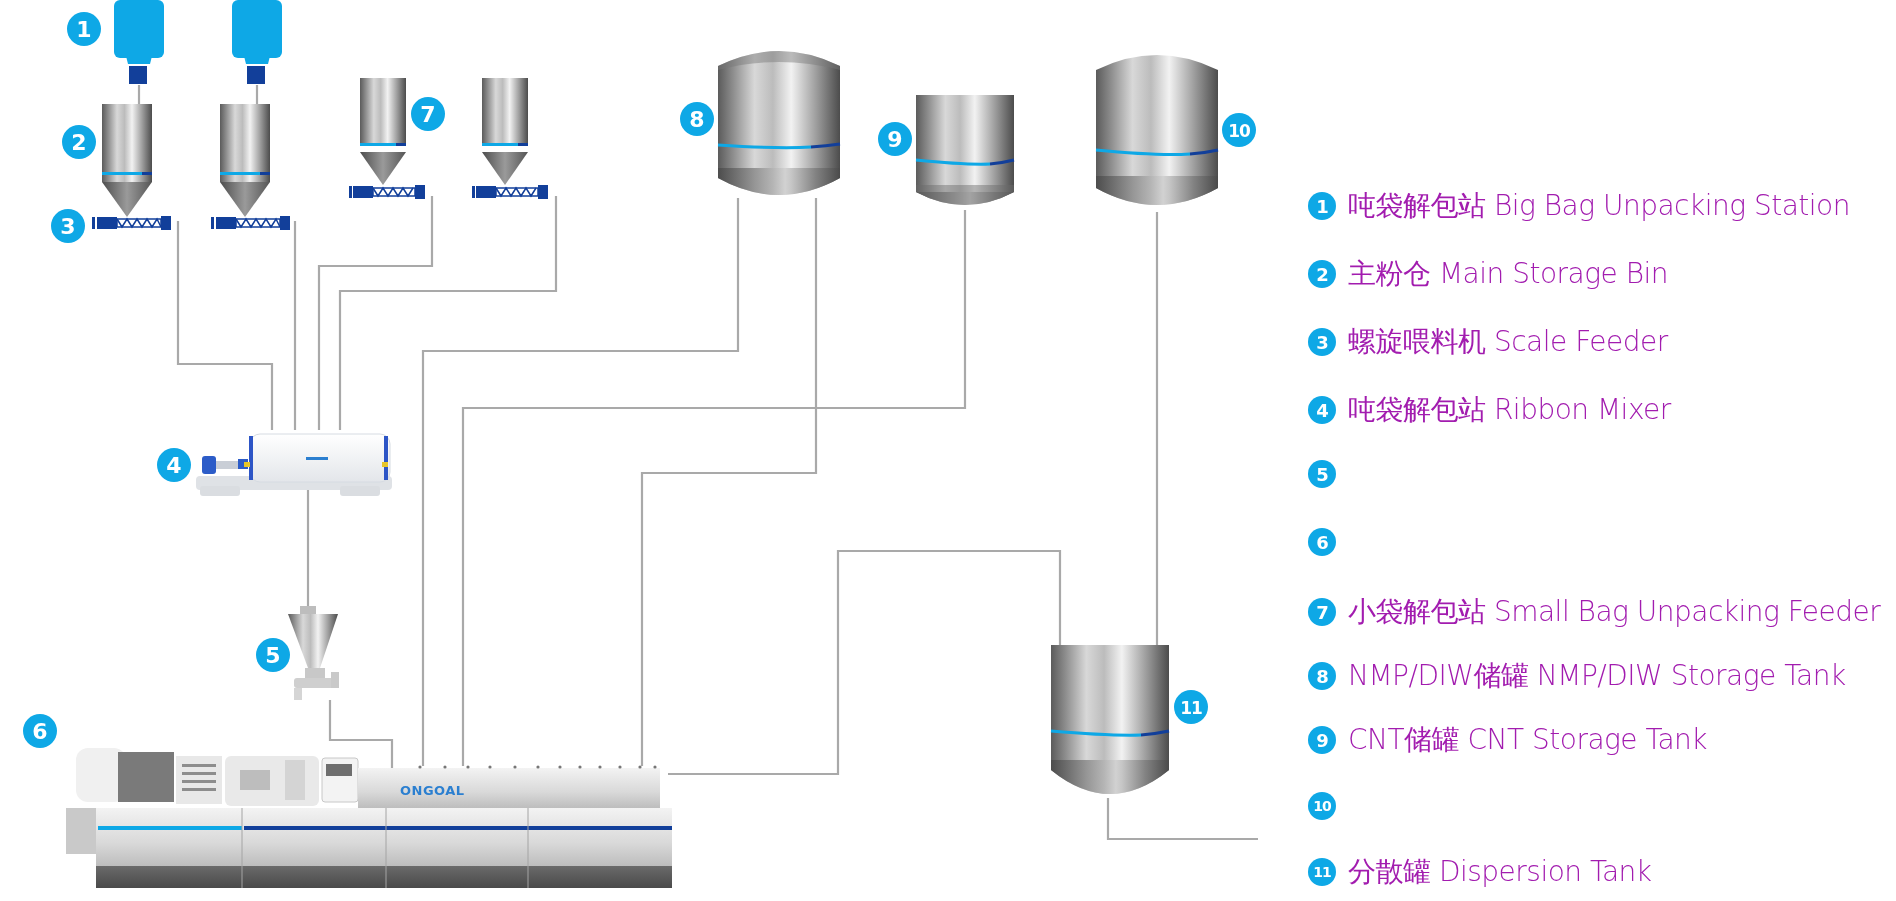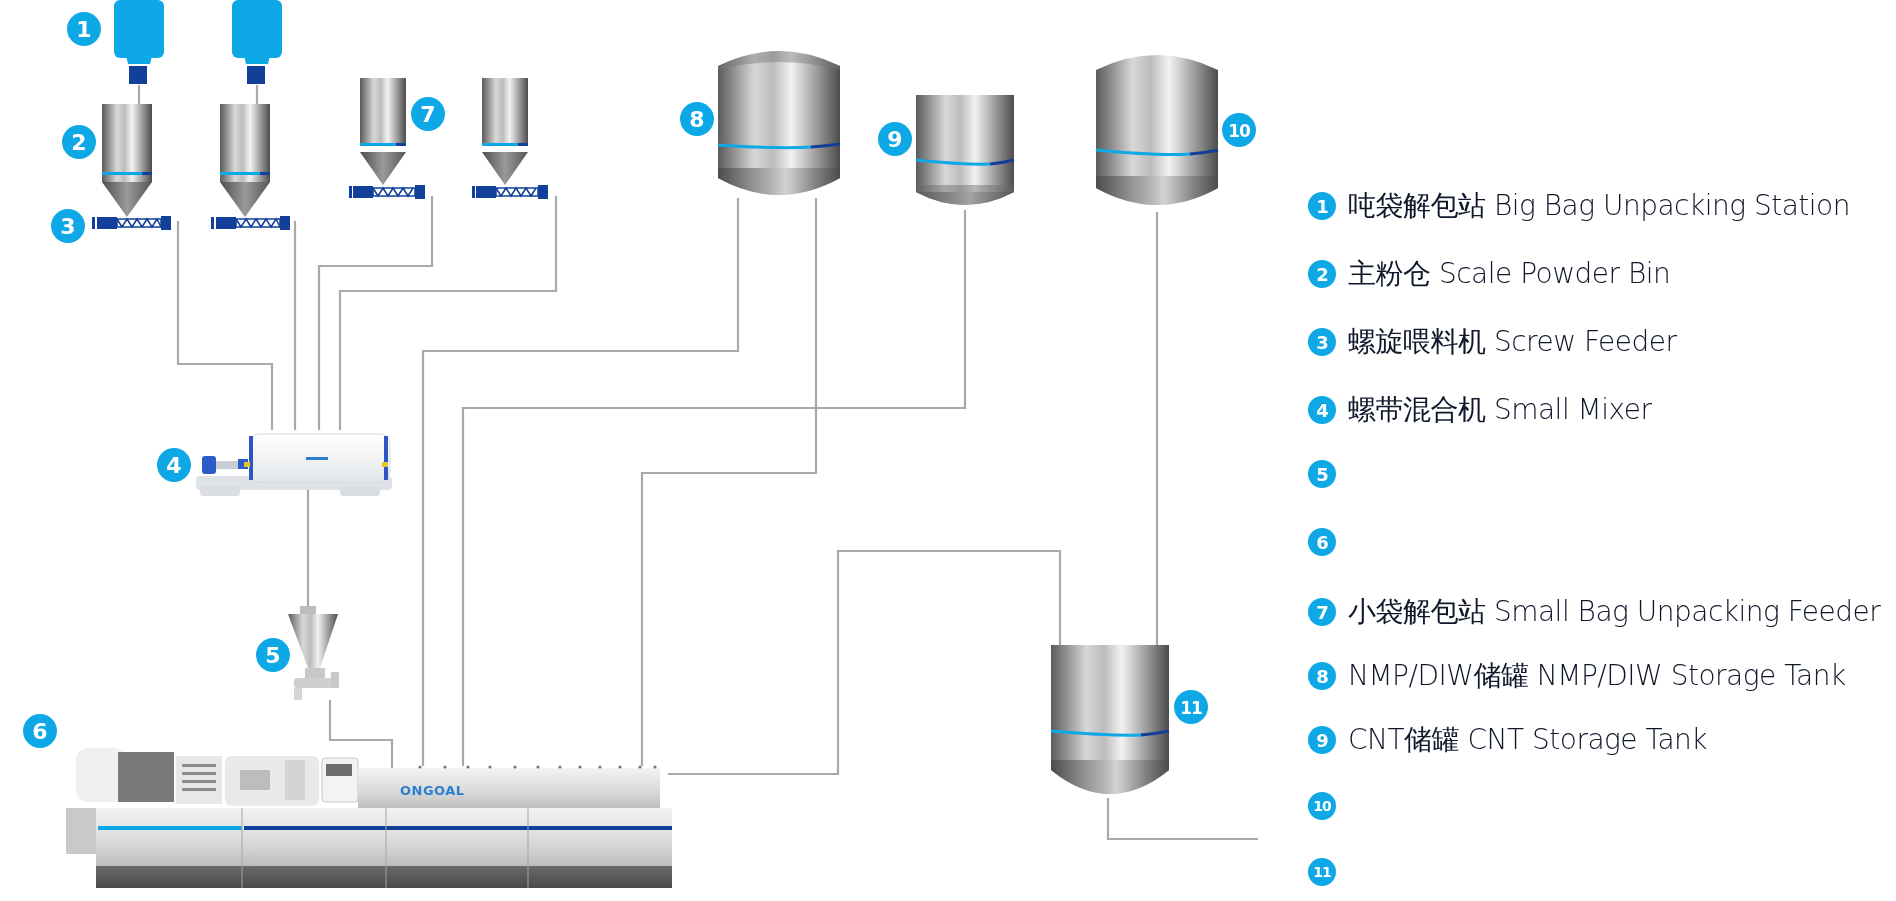--- a/index.html
+++ b/index.html
@@ -6,21 +6,21 @@
   body { width: 1896px; height: 901px; position: relative; overflow: hidden;
          font-family: "DejaVu Sans", "Liberation Sans", sans-serif; }
   #diagram { position: absolute; left: 0; top: 0; width: 1896px; height: 901px; }
   .badge-text { font-family: "DejaVu Sans", sans-serif; font-weight: bold; fill: #ffffff; }
   .legend { position: absolute; left: 1308px; top: 186px; }
   .legend-item { position: absolute; left: 0; display: flex; align-items: center; white-space: nowrap;
                  height: 40px; }
   .legend-num { width: 28px; height: 28px; border-radius: 50%; background: #0ea8e6; color: #fff;
                 font-weight: bold; font-size: 18px; display: flex; align-items: center; justify-content: center;
                 font-family: "DejaVu Sans", sans-serif; flex: 0 0 auto; letter-spacing: -1px; }
-  .legend-label { margin-left: 12px; font-size: 28px; color: #0f172a; font-family: "DejaVu Sans", sans-serif;
+  .legend-label { margin-left: 12px; font-size: 28px; color: #a21caf; font-family: "DejaVu Sans", sans-serif;
                   font-weight: 300; letter-spacing: -0.5px; }
   .ongoal { font-family: "DejaVu Sans", sans-serif; font-weight: bold; font-size: 13px; fill: #2b7fd0; letter-spacing: 0.5px; }
 </style>
 </head>
 <body>
 
 <svg id="diagram" viewBox="0 0 1896 901" xmlns="http://www.w3.org/2000/svg">
   <defs>
     <linearGradient id="steel" x1="0" x2="1" y1="0" y2="0">
       <stop offset="0" stop-color="#5b5b5b"></stop>
@@ -301,29 +301,29 @@
   </g>
 </svg>
 
 <div class="legend">
   <div class="legend-item" style="top:0px">
     <span class="legend-num">1</span>
     <span class="legend-label">吨袋解包站 Big Bag Unpacking Station</span>
   </div>
   <div class="legend-item" style="top:68px">
     <span class="legend-num">2</span>
-    <span class="legend-label">主粉仓 Scale Powder Bin</span>
+    <span class="legend-label">主粉仓 Main Storage Bin</span>
   </div>
   <div class="legend-item" style="top:136px">
     <span class="legend-num">3</span>
-    <span class="legend-label">螺旋喂料机 Screw Feeder</span>
+    <span class="legend-label">螺旋喂料机 Scale Feeder</span>
   </div>
   <div class="legend-item" style="top:204px">
     <span class="legend-num">4</span>
-    <span class="legend-label">螺带混合机 Small Mixer</span>
+    <span class="legend-label">吨袋解包站 Ribbon Mixer</span>
   </div>
   <div class="legend-item" style="top:268px">
     <span class="legend-num">5</span>
   </div>
   <div class="legend-item" style="top:336px">
     <span class="legend-num">6</span>
   </div>
   <div class="legend-item" style="top:406px">
     <span class="legend-num">7</span>
     <span class="legend-label">小袋解包站 Small Bag Unpacking Feeder</span>
@@ -334,14 +334,15 @@
   </div>
   <div class="legend-item" style="top:534px">
     <span class="legend-num">9</span>
     <span class="legend-label">CNT储罐 CNT Storage Tank</span>
   </div>
   <div class="legend-item" style="top:600px">
     <span class="legend-num" style="font-size:14px">10</span>
   </div>
   <div class="legend-item" style="top:666px">
     <span class="legend-num" style="font-size:14px">11</span>
+    <span class="legend-label">分散罐 Dispersion Tank</span>
   </div>
 </div>
 
 </body></html>

